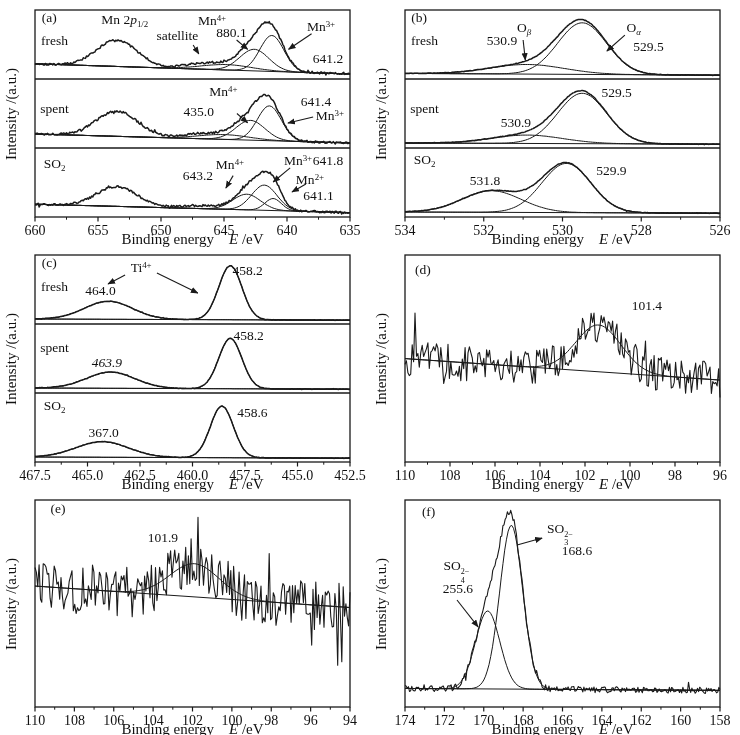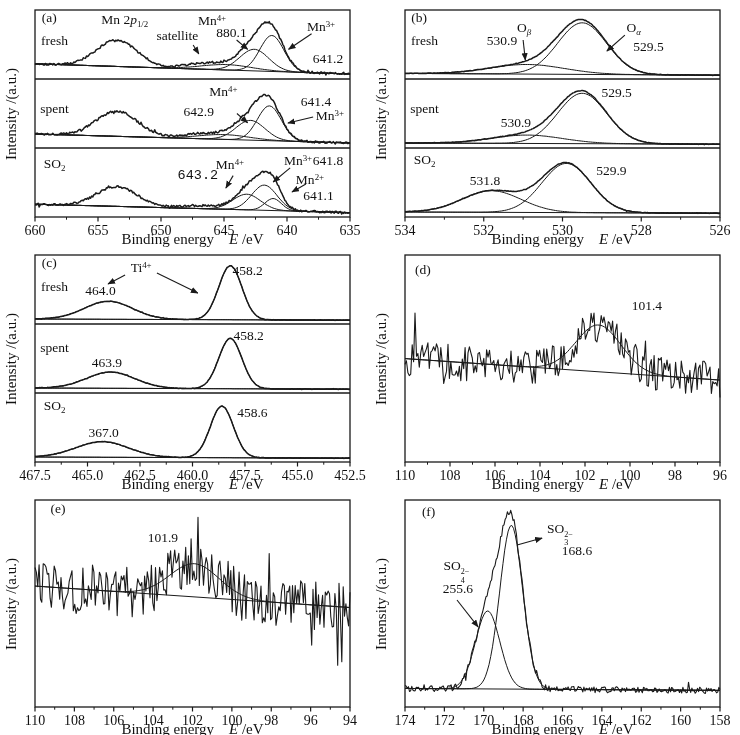--- a/index.html
+++ b/index.html
@@ -78,25 +78,25 @@
       <div class="ann" style="left: 49.175px; top: 18.28px;">(a)</div>
       <div class="ann" style="left: 54.53px; top: 41.05px;">fresh</div>
       <div class="ann" style="left: 124.775px; top: 21.385px;">Mn 2<i>p</i><sub>1/2</sub></div>
       <div class="ann" style="left: 177.38px; top: 35.875px;">satellite</div>
       <div class="ann" style="left: 212.03px; top: 20.764px;">Mn<sup>4+</sup></div>
       <div class="ann" style="left: 231.56px; top: 33.184px;">880.1</div>
       <div class="ann" style="left: 321.02px; top: 26.974px;">Mn<sup>3+</sup></div>
       <div class="ann" style="left: 327.95px; top: 59px;">641.2</div>
       <div class="ann" style="left: 54.53px; top: 108.946px;">spent</div>
       <div class="ann" style="left: 223.37px; top: 92.386px;">Mn<sup>4+</sup></div>
-      <div class="ann" style="left: 198.8px; top: 111.844px;">642.9</div>
+      <div class="ann" style="left: 198.8px; top: 111.844px;">435.0</div>
       <div class="ann" style="left: 315.98px; top: 102.115px;">641.4</div>
       <div class="ann" style="left: 329.84px; top: 115.984px;">Mn<sup>3+</sup></div>
       <div class="ann" style="left: 54.53px; top: 164.836px;">SO<sub>2</sub></div>
-      <div class="ann" style="left: 197.855px; top: 175.6px; font-family: Liberation Mono, monospace;">643.2</div>
+      <div class="ann" style="left: 197.855px; top: 175.6px;">643.2</div>
       <div class="ann" style="left: 229.985px; top: 165.043px;">Mn<sup>4+</sup></div>
       <div class="ann" style="left: 298.025px; top: 161.317px;">Mn<sup>3+</sup></div>
       <div class="ann" style="left: 327.95px; top: 161.317px;">641.8</div>
       <div class="ann" style="left: 309.995px; top: 179.947px;">Mn<sup>2+</sup></div>
       <div class="ann" style="left: 318.5px; top: 196.3px;">641.1</div>
     </div>
   <div class="panel" style="left:370px;top:0px">
       <svg width="370" height="245">
         <defs>
           <marker id="ah-b" viewBox="0 0 10 8" refX="9" refY="4" markerWidth="7" markerHeight="6" orient="auto">
@@ -196,21 +196,21 @@
         <line x1="156.905" y1="28.009" x2="197.85500000000002" y2="48.088" stroke="#1a1a1a" stroke-width="1.1" marker-end="url(#ah-c)"></line>
       </svg>
       <div class="xtitle" style="left: 192.5px; top: 239px;">Binding energy&nbsp;&nbsp;&nbsp;&nbsp;<i>E</i> /eV</div>
       <div class="ytitle" style="width: 207px; height: 18px; left: -92.5px; top: 104.5px;">Intensity /(a.u.)</div>
       <div class="ann" style="left: 49.175px; top: 18.28px;">(c)</div>
       <div class="ann" style="left: 54.53px; top: 42.085px;">fresh</div>
       <div class="ann" style="left: 141.155px; top: 22.834px;">Ti<sup>4+</sup></div>
       <div class="ann" style="left: 100.52px; top: 46.225px;">464.0</div>
       <div class="ann" style="left: 247.625px; top: 25.525px;">458.2</div>
       <div class="ann" style="left: 54.53px; top: 102.736px;">spent</div>
-      <div class="ann" style="left: 106.82px; top: 117.64px;">463.9</div>
+      <div class="ann" style="left: 106.82px; top: 117.64px; font-style: italic;">463.9</div>
       <div class="ann" style="left: 248.57px; top: 91.144px;">458.2</div>
       <div class="ann" style="left: 54.53px; top: 161.524px;">SO<sub>2</sub></div>
       <div class="ann" style="left: 103.67px; top: 188.434px;">367.0</div>
       <div class="ann" style="left: 252.35px; top: 168.355px;">458.6</div>
     </div>
   <div class="panel" style="left:370px;top:245px">
       <svg width="370" height="245">
         <defs>
           <marker id="ah-d" viewBox="0 0 10 8" refX="9" refY="4" markerWidth="7" markerHeight="6" orient="auto">
             <path d="M0,0 L10,4 L0,8 Z" fill="#1a1a1a"></path>

